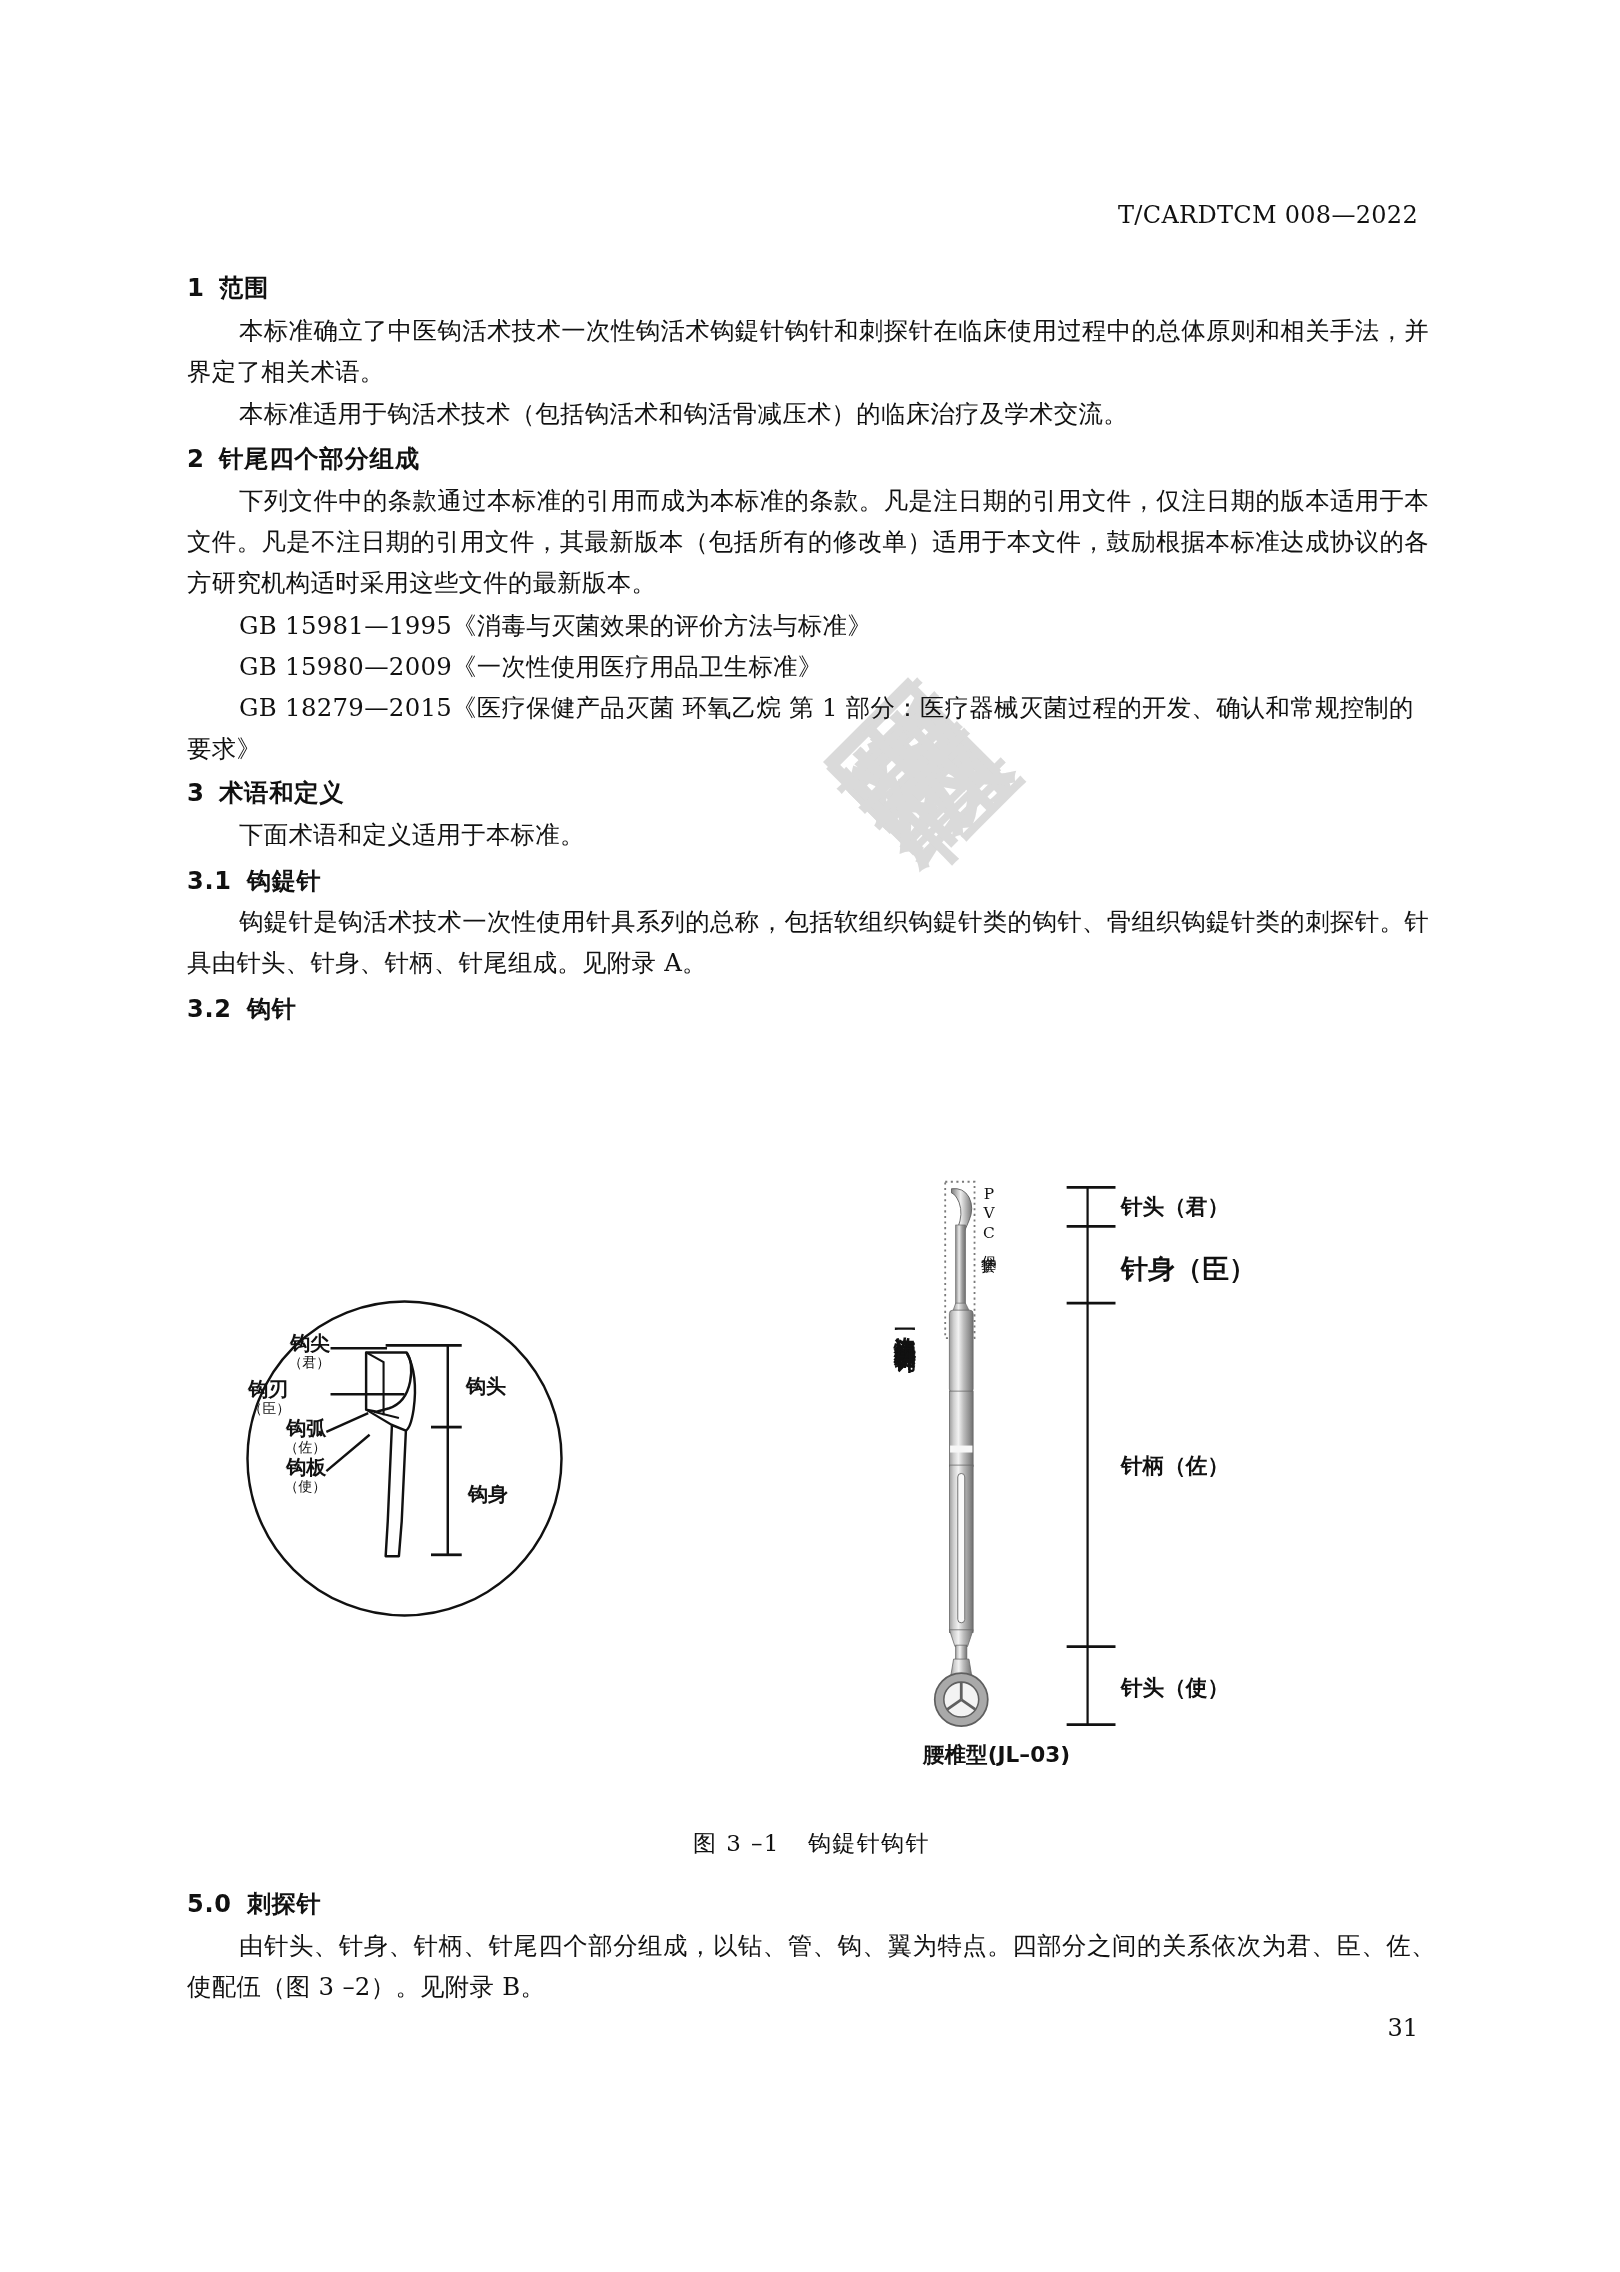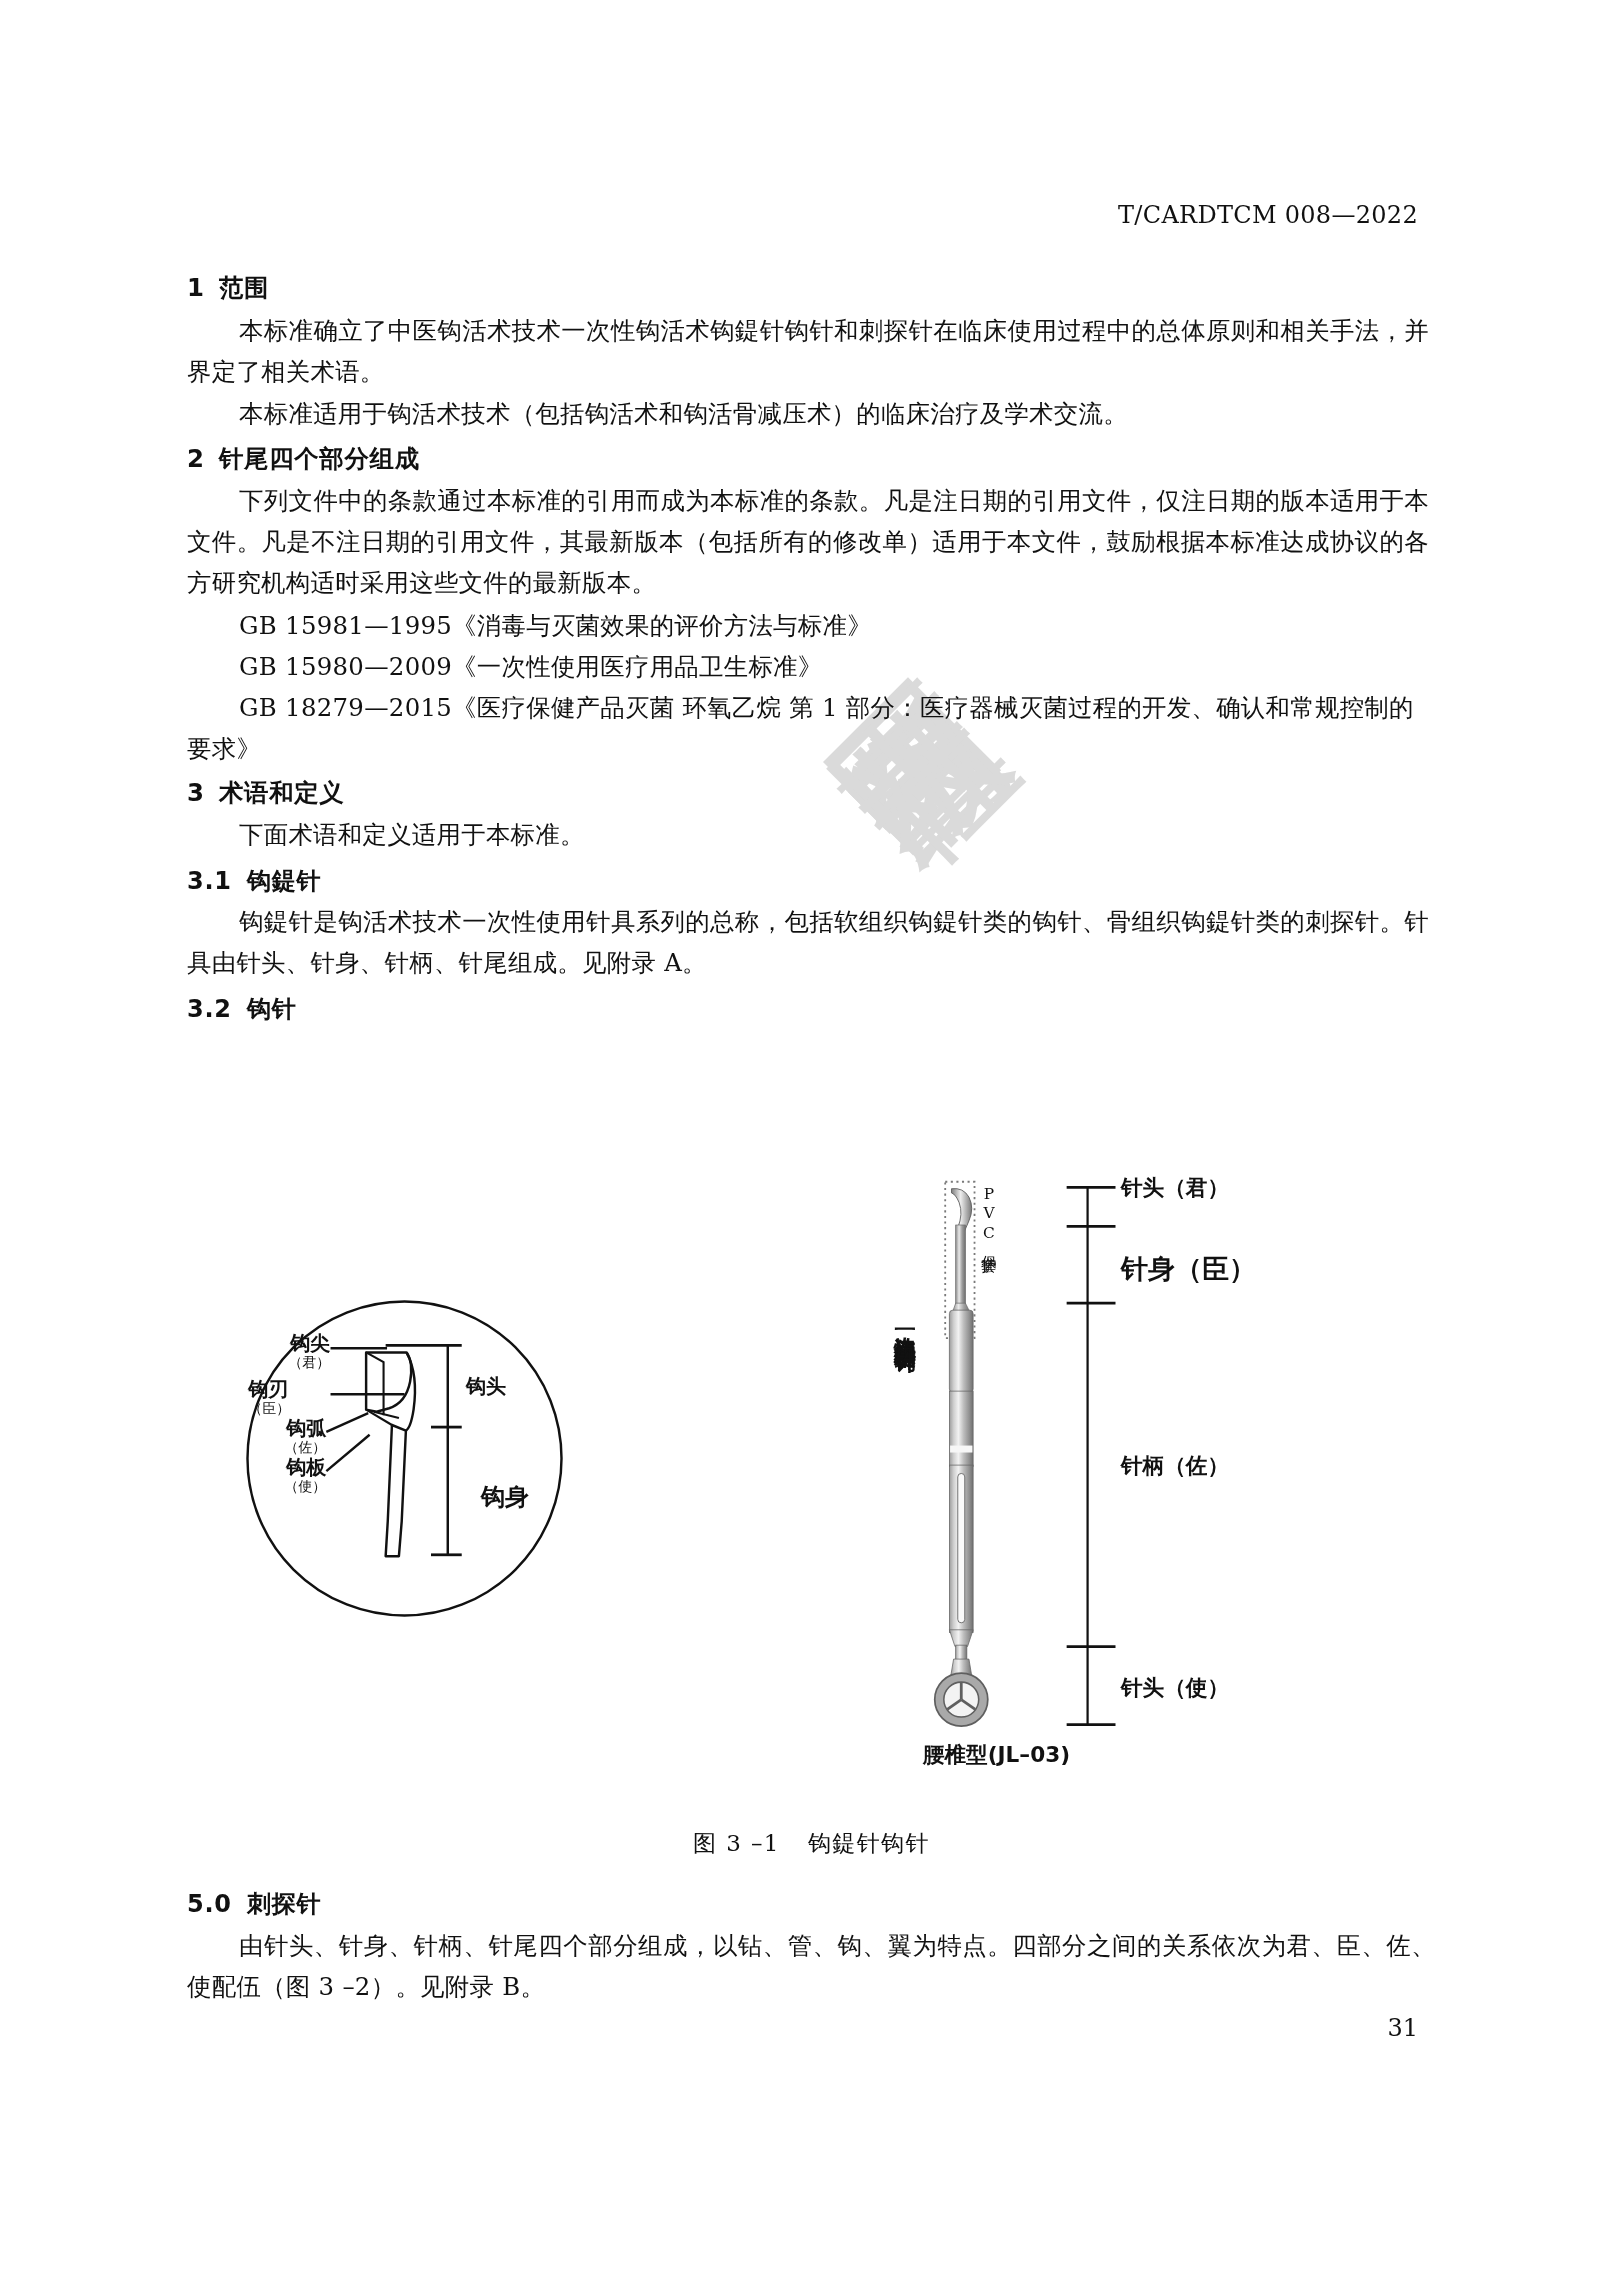--- a/index.html
+++ b/index.html
@@ -239,21 +239,21 @@
         <div style="font-family:'DejaVu Sans','Liberation Sans',sans-serif;font-weight:bold;font-size:20px;line-height:1.05;">钩弧</div>
         <div style="font-family:'DejaVu Sans','Liberation Sans',sans-serif;font-size:14px;line-height:1.15;">（佐）</div>
       </div>
 
       <div style="position:absolute;left:4.2px;top:159px;width:78px;text-align:right;">
         <div style="font-family:'DejaVu Sans','Liberation Sans',sans-serif;font-weight:bold;font-size:20px;line-height:1.05;">钩板</div>
         <div style="font-family:'DejaVu Sans','Liberation Sans',sans-serif;font-size:14px;line-height:1.15;">（使）</div>
       </div>
 
       <div style="position:absolute;left:222px;top:75px;font-family:'DejaVu Sans','Liberation Sans',sans-serif;font-weight:bold;font-size:20px;">钩头</div>
-      <div style="position:absolute;left:237px;top:183px;font-family:Liberation Mono, monospace;font-weight:bold;font-size:24px;">钩身</div>
+      <div style="position:absolute;left:224px;top:183px;font-family:Liberation Mono, monospace;font-weight:bold;font-size:20px;">钩身</div>
     </div>
 
     <div class="needle-fig">
       <svg width="461" height="670" viewBox="0 0 660 960">
         <defs>
           <linearGradient id="gradHandle" x1="0" y1="0" x2="1" y2="0">
             <stop offset="0%" stop-color="#9c9c9c"></stop>
             <stop offset="18%" stop-color="#cfcfcf"></stop>
             <stop offset="38%" stop-color="#f2f2f2"></stop>
             <stop offset="60%" stop-color="#bdbdbd"></stop>
@@ -305,21 +305,21 @@
         <line x1="260" y1="98" x2="330" y2="98" stroke="#111" stroke-width="4"></line>
         <line x1="260" y1="208" x2="330" y2="208" stroke="#111" stroke-width="4"></line>
         <line x1="260" y1="700" x2="330" y2="700" stroke="#111" stroke-width="4"></line>
         <line x1="260" y1="812" x2="330" y2="812" stroke="#111" stroke-width="4"></line>
       </svg>
 
       <div class="vlabel" style="position:absolute;left:93px;top:26.5px;font-family:'DejaVu Serif','Liberation Serif',serif;font-size:15.4px;">PVC保护套</div>
 
       <div class="vlabel" style="position:absolute;left:5.6px;top:160px;font-family:'DejaVu Sans','Liberation Sans',sans-serif;font-weight:bold;font-size:21.6px;">一次性使用钩活术钩鍉针钩针</div>
 
-      <div style="position:absolute;left:236px;top:15px;font-family:'DejaVu Sans','Liberation Sans',sans-serif;font-weight:bold;font-size:21.6px;">针头（君）</div>
+      <div style="position:absolute;left:236px;top:34px;font-family:'DejaVu Sans','Liberation Sans',sans-serif;font-weight:bold;font-size:21.6px;">针头（君）</div>
       <div style="position:absolute;left:236px;top:93px;font-family:'DejaVu Sans','Liberation Sans',sans-serif;font-weight:bold;font-size:27px;">针身（臣）</div>
       <div style="position:absolute;left:236px;top:293px;font-family:'DejaVu Sans','Liberation Sans',sans-serif;font-weight:bold;font-size:21.6px;">针柄（佐）</div>
       <div style="position:absolute;left:236px;top:515px;font-family:'DejaVu Sans','Liberation Sans',sans-serif;font-weight:bold;font-size:21.6px;">针头（使）</div>
 
       <div style="position:absolute;left:7px;top:582px;width:209px;text-align:center;font-family:'DejaVu Sans','Liberation Sans',sans-serif;font-weight:bold;font-size:21.6px;">腰椎型(JL–03)</div>
     </div>
 
     <div class="fig-caption">
       <span>图 3 –1</span><span class="gap"></span><span>钩鍉针钩针</span>
     </div>

